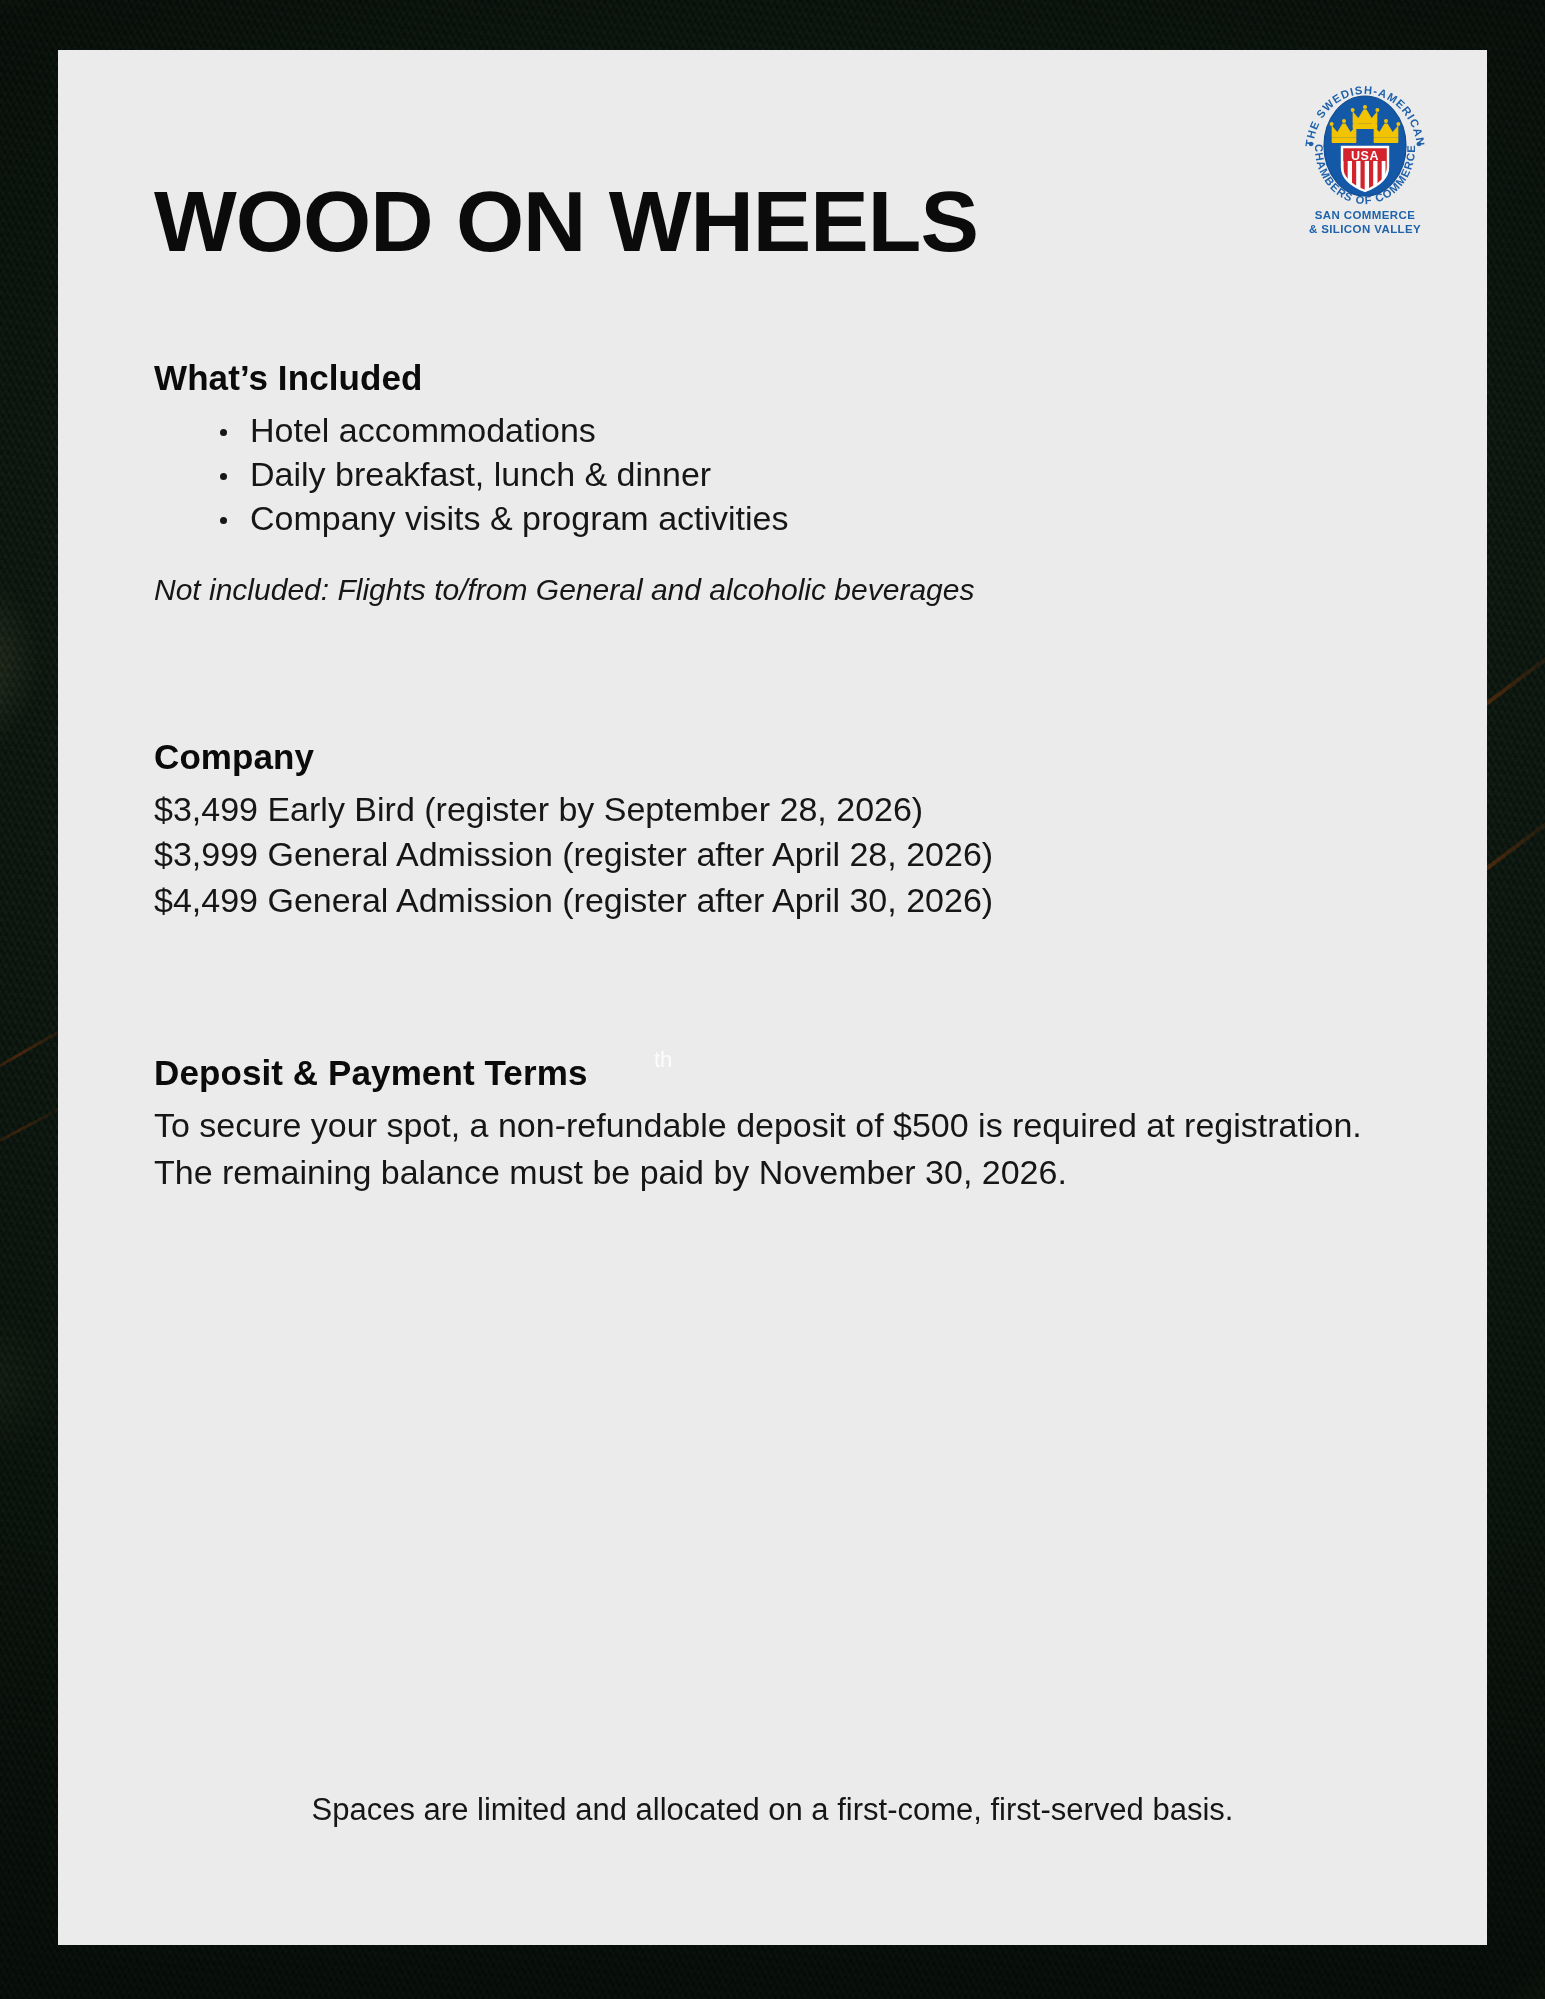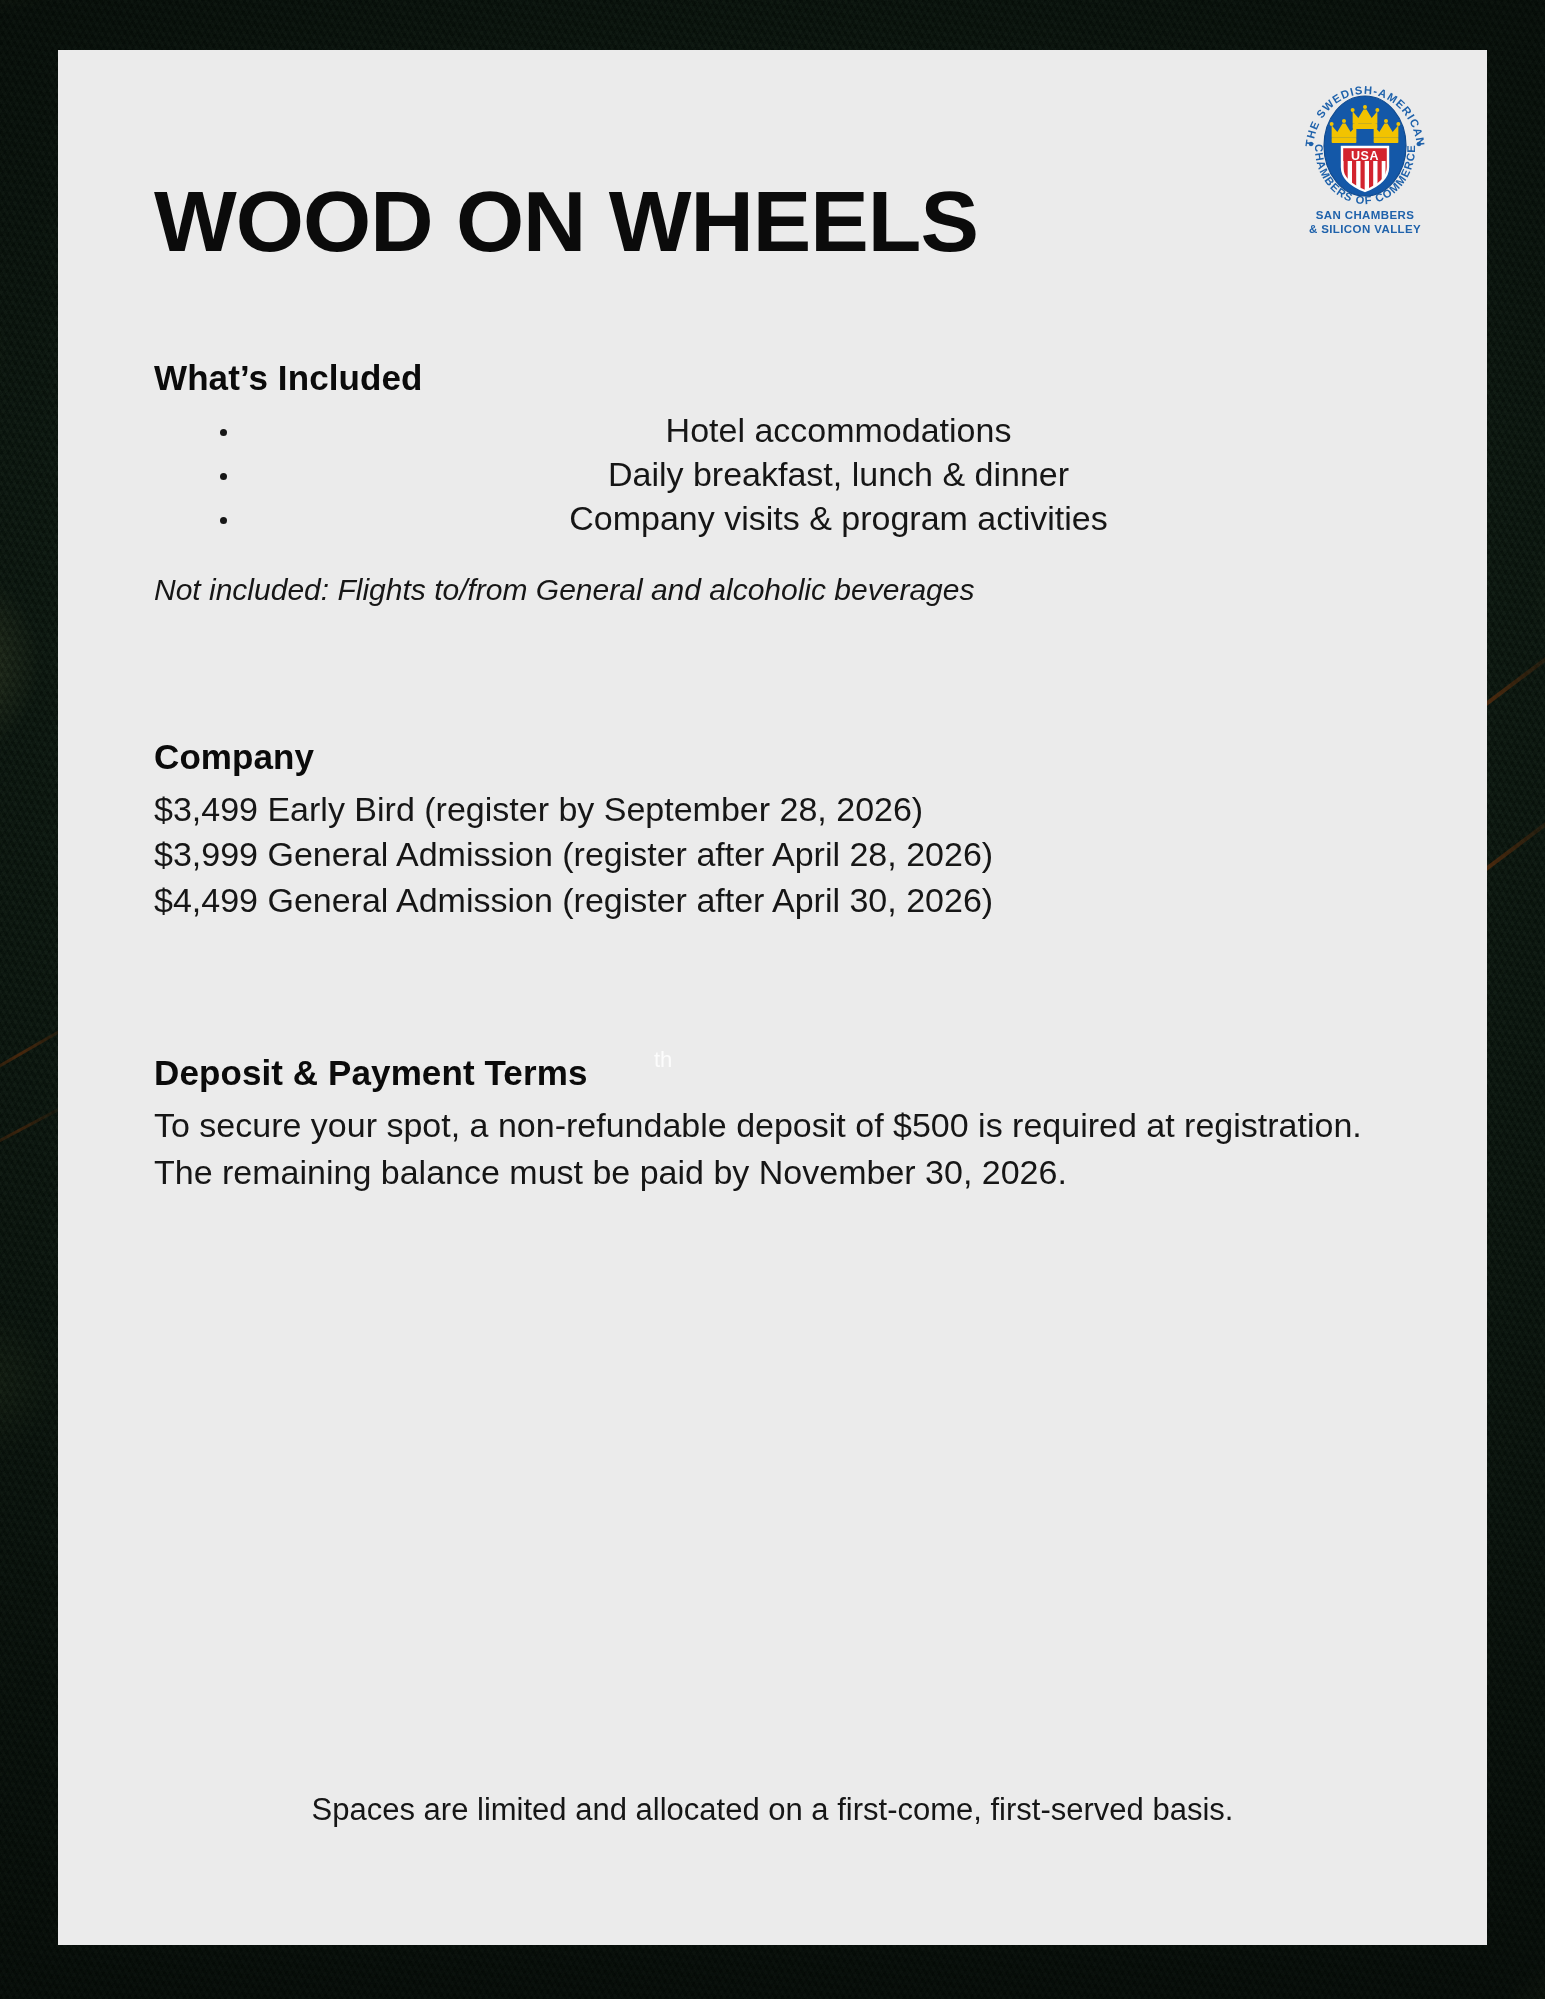--- a/index.html
+++ b/index.html
@@ -174,21 +174,20 @@
     padding: 0 0 0 62px;
     list-style: none;
   }
   ul.bullets li {
     position: relative;
     font-size: 34px;
     line-height: 1.30;
     color: #161616;
     padding-left: 34px;
     margin: 0;
-    text-align: center;
   }
   ul.bullets li::before {
     content: "";
     position: absolute;
     left: 4px;
     top: 21px;
     width: 7px;
     height: 7px;
     border-radius: 50%;
     background: #161616;
@@ -317,21 +316,21 @@
             </g>
 
             <rect x="47" y="70" width="46" height="17" fill="#d3242e"></rect>
           </g>
           <path d="M 47,73 L 93,73 L 93,93 Q 93,108 70,117 Q 47,108 47,93 Z" fill="none" stroke="#ffffff" stroke-width="2.4"></path>
           <text x="70" y="85.5" text-anchor="middle" font-family="Liberation Sans, sans-serif" font-size="12.5" font-weight="bold" fill="#ffffff" letter-spacing="0.6">USA</text>
         </g>
       </svg>
     </div>
     <div class="logo-sub">
-      <div>SAN CHAMBERS</div>
+      <div>SAN COMMERCE</div>
       <div>&amp; SILICON VALLEY</div>
     </div>
   </div>
 
   <div class="content">
 
     <h1 class="doc-title">WOOD ON WHEELS</h1>
 
     <div class="sec-gap-1"></div>
 

